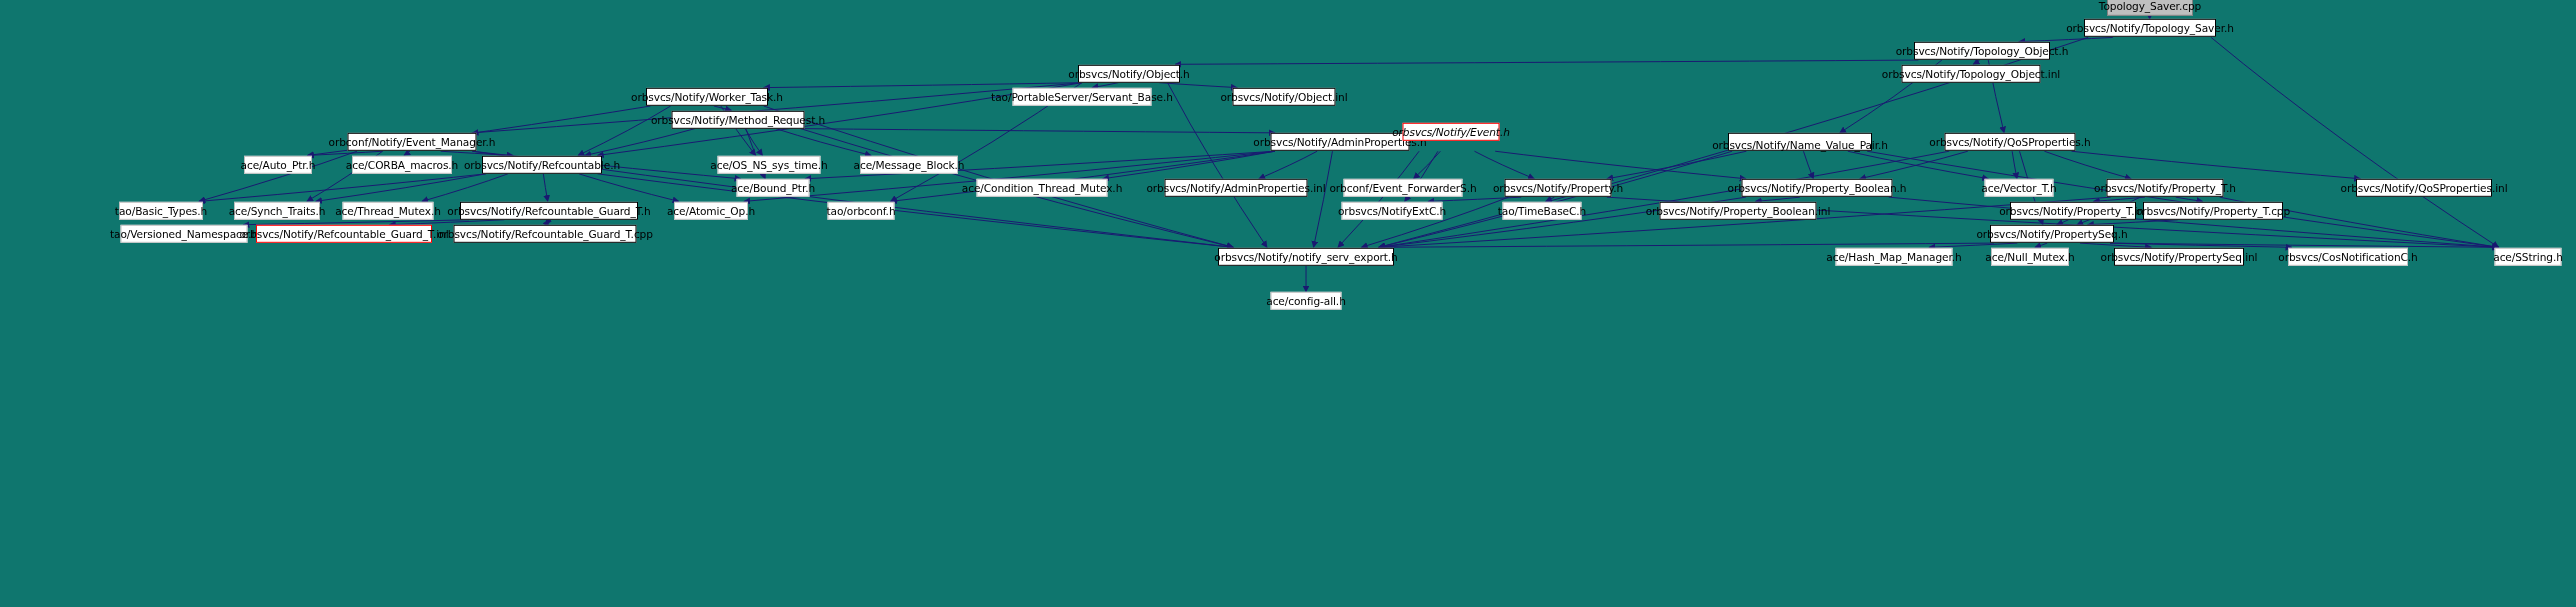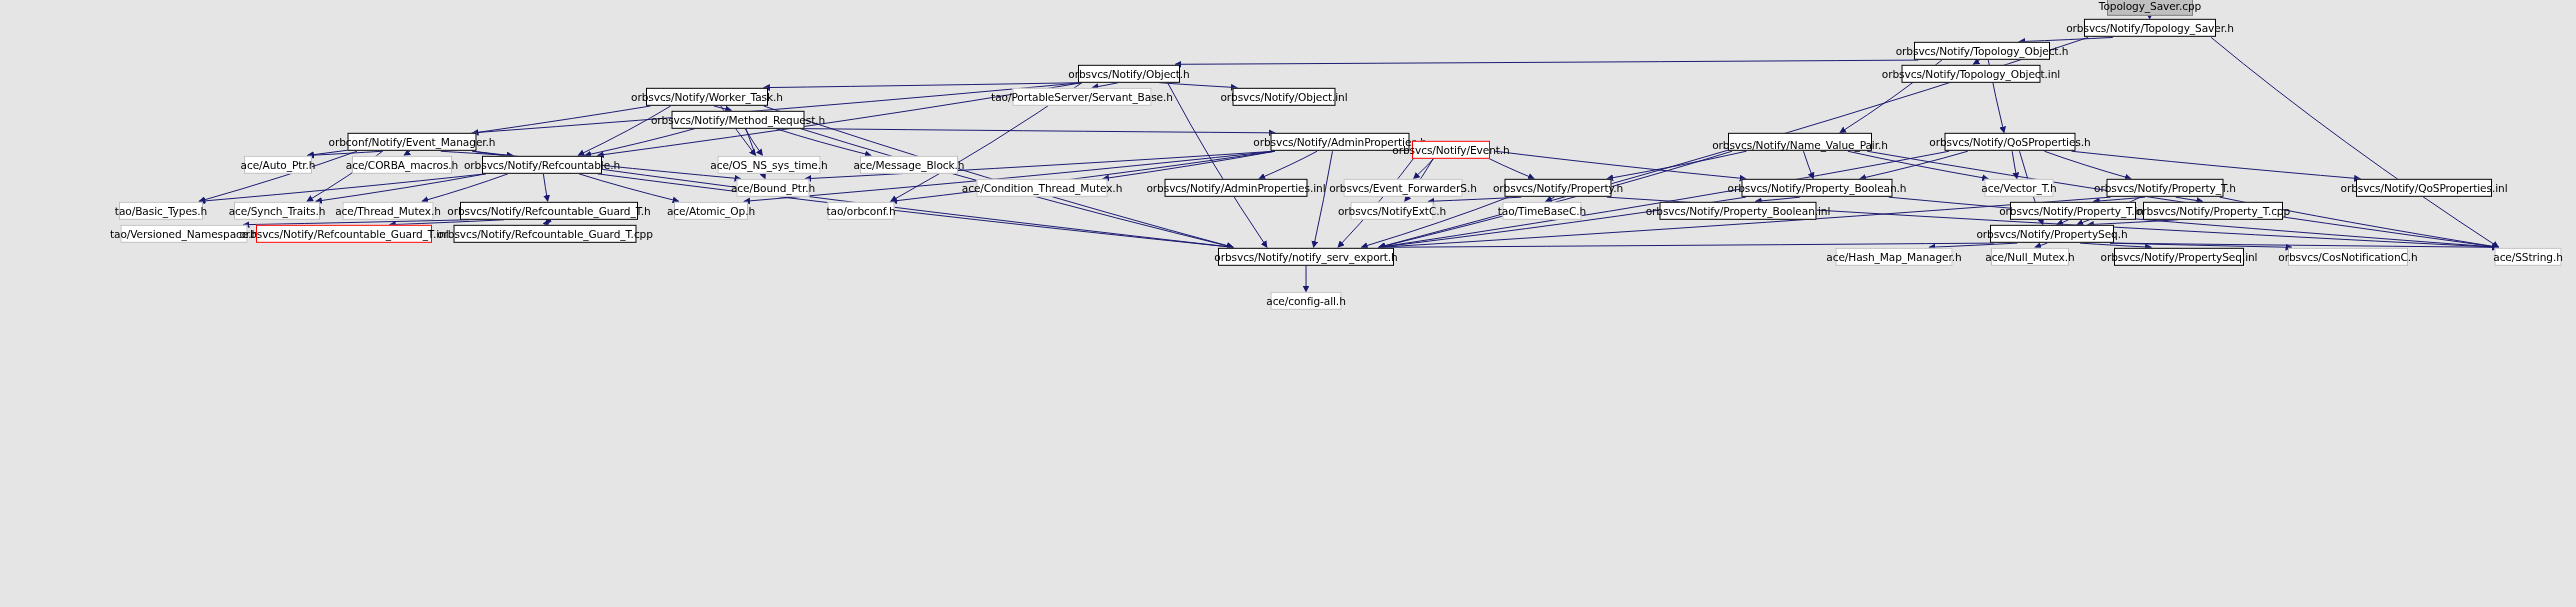--- a/index.html
+++ b/index.html
@@ -1,20 +1,20 @@
 <!DOCTYPE html>
 <html style="font-size:11.3px"><head>
 <meta charset="utf-8">
 <style>
   html,body{margin:0;padding:0;background:#ffffff;}
   #stage{
     position:relative;
     width:2576px;
     height:607px;
-    background:#e5e5e5;
+    background:#0f766e;
     overflow:hidden;
     font-family:"DejaVu Sans","Liberation Sans",sans-serif;
   }
   #edge-layer{position:absolute;left:0;top:0;width:2576px;height:607px;}
   #node-layer{position:absolute;left:0;top:0;width:2576px;height:607px;}
   .node{
     position:absolute;
     box-sizing:border-box;
     display:flex;
     align-items:center;
@@ -161,21 +161,21 @@
       </div>
       <div class="node strong" style="left: 738px; top: 120px; width: 133px;">
         <span class="lbl">orbsvcs/Notify/Method_Request.h</span>
       </div>
       <div class="node strong" style="left: 412px; top: 142px; width: 129px;">
         <span class="lbl">orbconf/Notify/Event_Manager.h</span>
       </div>
       <div class="node strong" style="left: 1340px; top: 142px; width: 139px;">
         <span class="lbl">orbsvcs/Notify/AdminProperties.h</span>
       </div>
-      <div class="node red" style="left: 1451px; top: 150px; width: 78px;">
+      <div class="node red" style="left: 1451px; top: 132px; width: 97px; font-style: italic;">
         <span class="lbl">orbsvcs/Notify/Event.h</span>
       </div>
       <div class="node strong" style="left: 1800px; top: 142px; width: 144px; align-items: flex-end;">
         <span class="lbl">orbsvcs/Notify/Name_Value_Pair.h</span>
       </div>
       <div class="node strong" style="left: 2010px; top: 142px; width: 131px;">
         <span class="lbl">orbsvcs/Notify/QoSProperties.h</span>
       </div>
       <div class="node plain" style="left: 769px; top: 165px; width: 103px;">
         <span class="lbl">ace/OS_NS_sys_time.h</span>
@@ -195,21 +195,21 @@
       <div class="node plain" style="left: 773px; top: 188px; width: 73px;">
         <span class="lbl">ace/Bound_Ptr.h</span>
       </div>
       <div class="node plain" style="left: 1042px; top: 188px; width: 131px;">
         <span class="lbl">ace/Condition_Thread_Mutex.h</span>
       </div>
       <div class="node strong" style="left: 1236px; top: 188px; width: 143px;">
         <span class="lbl">orbsvcs/Notify/AdminProperties.inl</span>
       </div>
       <div class="node plain" style="left: 1403px; top: 188px; width: 119px;">
-        <span class="lbl">orbsvcs/Event_ForwarderS.h</span>
+        <span class="lbl">orbconf/Event_ForwarderS.h</span>
       </div>
       <div class="node strong" style="left: 1558px; top: 188px; width: 107px;">
         <span class="lbl">orbsvcs/Notify/Property.h</span>
       </div>
       <div class="node strong" style="left: 1817px; top: 188px; width: 151px;">
         <span class="lbl">orbsvcs/Notify/Property_Boolean.h</span>
       </div>
       <div class="node plain" style="left: 2019px; top: 188px; width: 69px;">
         <span class="lbl">ace/Vector_T.h</span>
       </div>
@@ -230,21 +230,21 @@
       </div>
       <div class="node strong" style="left: 549px; top: 211px; width: 178px;">
         <span class="lbl">orbsvcs/Notify/Refcountable_Guard_T.h</span>
       </div>
       <div class="node plain" style="left: 711px; top: 211px; width: 74px;">
         <span class="lbl">ace/Atomic_Op.h</span>
       </div>
       <div class="node plain" style="left: 861px; top: 211px; width: 67px;">
         <span class="lbl">tao/orbconf.h</span>
       </div>
-      <div class="node plain" style="left: 1392px; top: 211px; width: 83px; text-align: center;">
+      <div class="node plain" style="left: 1392px; top: 211px; width: 101px; text-align: center;">
         <span class="lbl">orbsvcs/NotifyExtC.h</span>
       </div>
       <div class="node plain" style="left: 1542px; top: 211px; width: 79px;">
         <span class="lbl">tao/TimeBaseC.h</span>
       </div>
       <div class="node strong" style="left: 1738px; top: 211px; width: 157px;">
         <span class="lbl">orbsvcs/Notify/Property_Boolean.inl</span>
       </div>
       <div class="node strong" style="left: 2073px; top: 211px; width: 126px; text-align: right;">
         <span class="lbl">orbsvcs/Notify/Property_T.inl</span>

